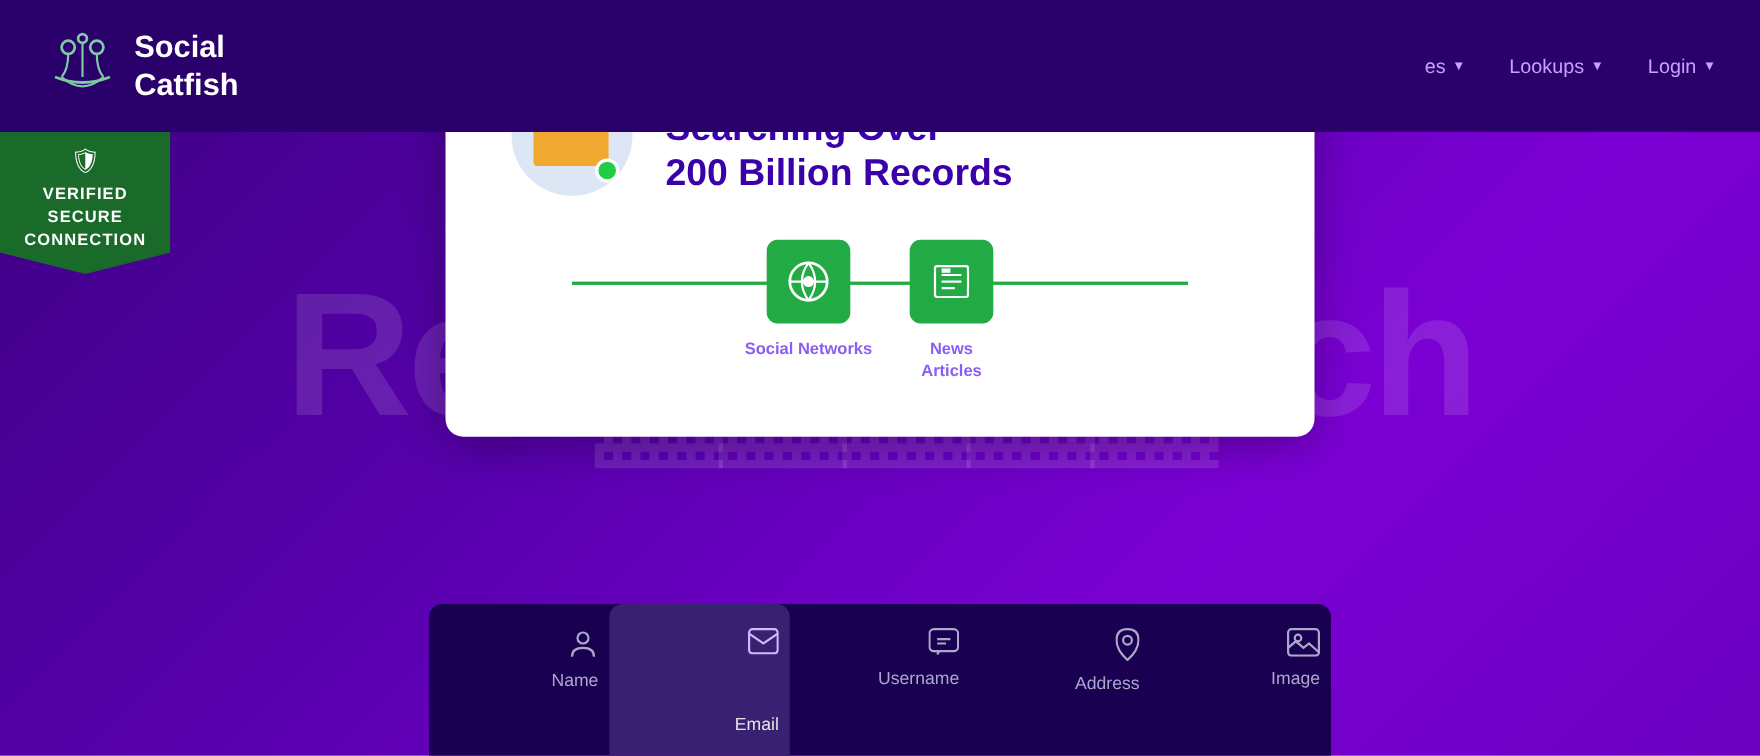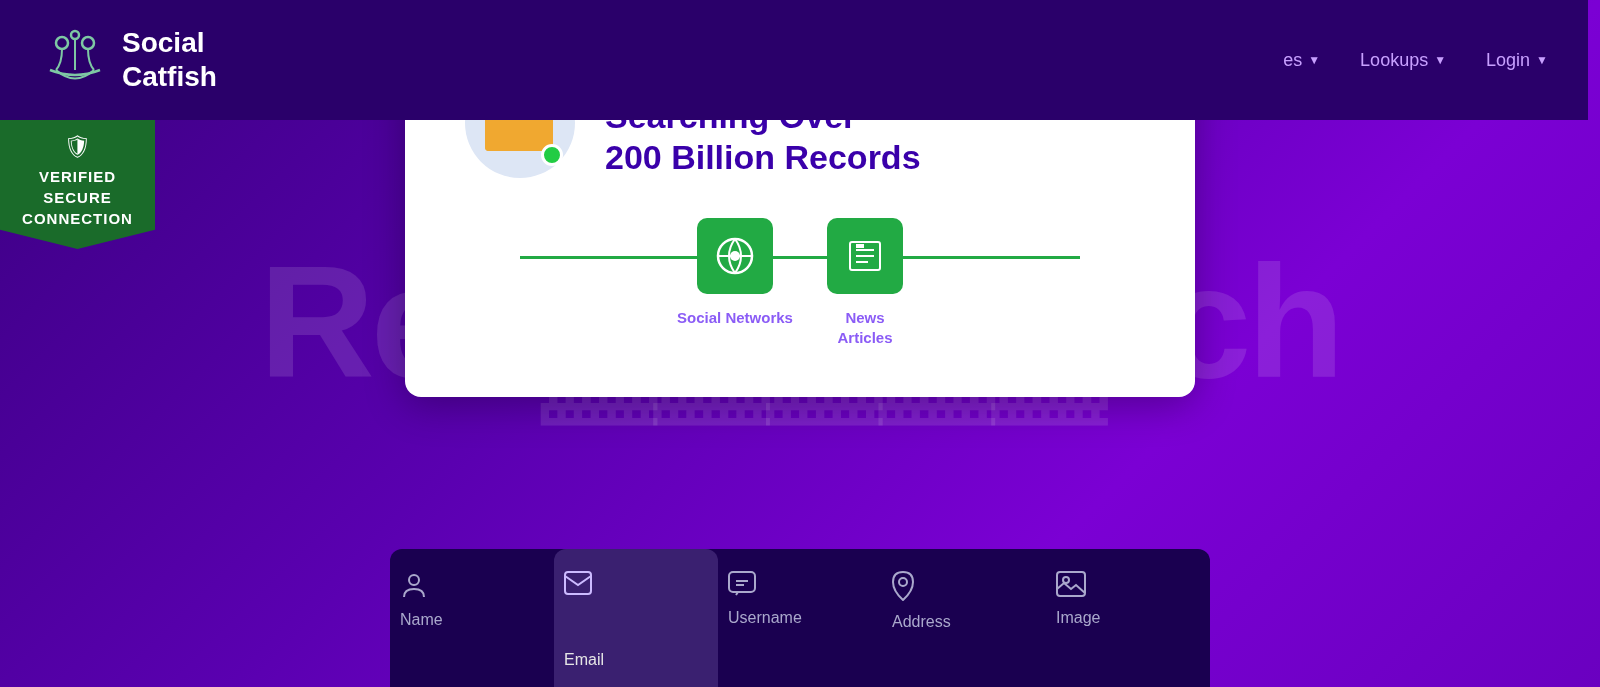--- a/index.html
+++ b/index.html
@@ -8,21 +8,21 @@
       height: 687px;
       overflow: hidden;
       font-family: Arial, sans-serif;
       background: linear-gradient(135deg, #3a0080 0%, #5a00b0 40%, #7b00d4 70%, #6a00c0 100%);
       position: relative;
     }
 
     
     .header {
       position: absolute;
-      top: 0; left: 0; right: 12px;
+      top: 0; left: 0; right: 0;
       height: 120px;
       background: #2a006a;
       display: flex;
       align-items: center;
       padding: 0 40px;
       z-index: 10;
     }
     .logo-area {
       display: flex;
       align-items: center;
@@ -203,21 +203,21 @@
       background: #1a0050;
       border-radius: 12px 12px 0 0;
       display: flex;
       z-index: 5;
       padding: 0;
     }
     .tab-item {
       flex: 1;
       display: flex;
       flex-direction: column;
-      align-items: flex-start;
+      align-items: flex-end;
       padding: 22px 10px 18px;
       cursor: pointer;
       border-radius: 12px 12px 0 0;
       color: #aaa8cc;
     }
     .tab-item.active {
       background: #3a2070;
       color: #e5e5e5;
       gap: 44px;
     }

